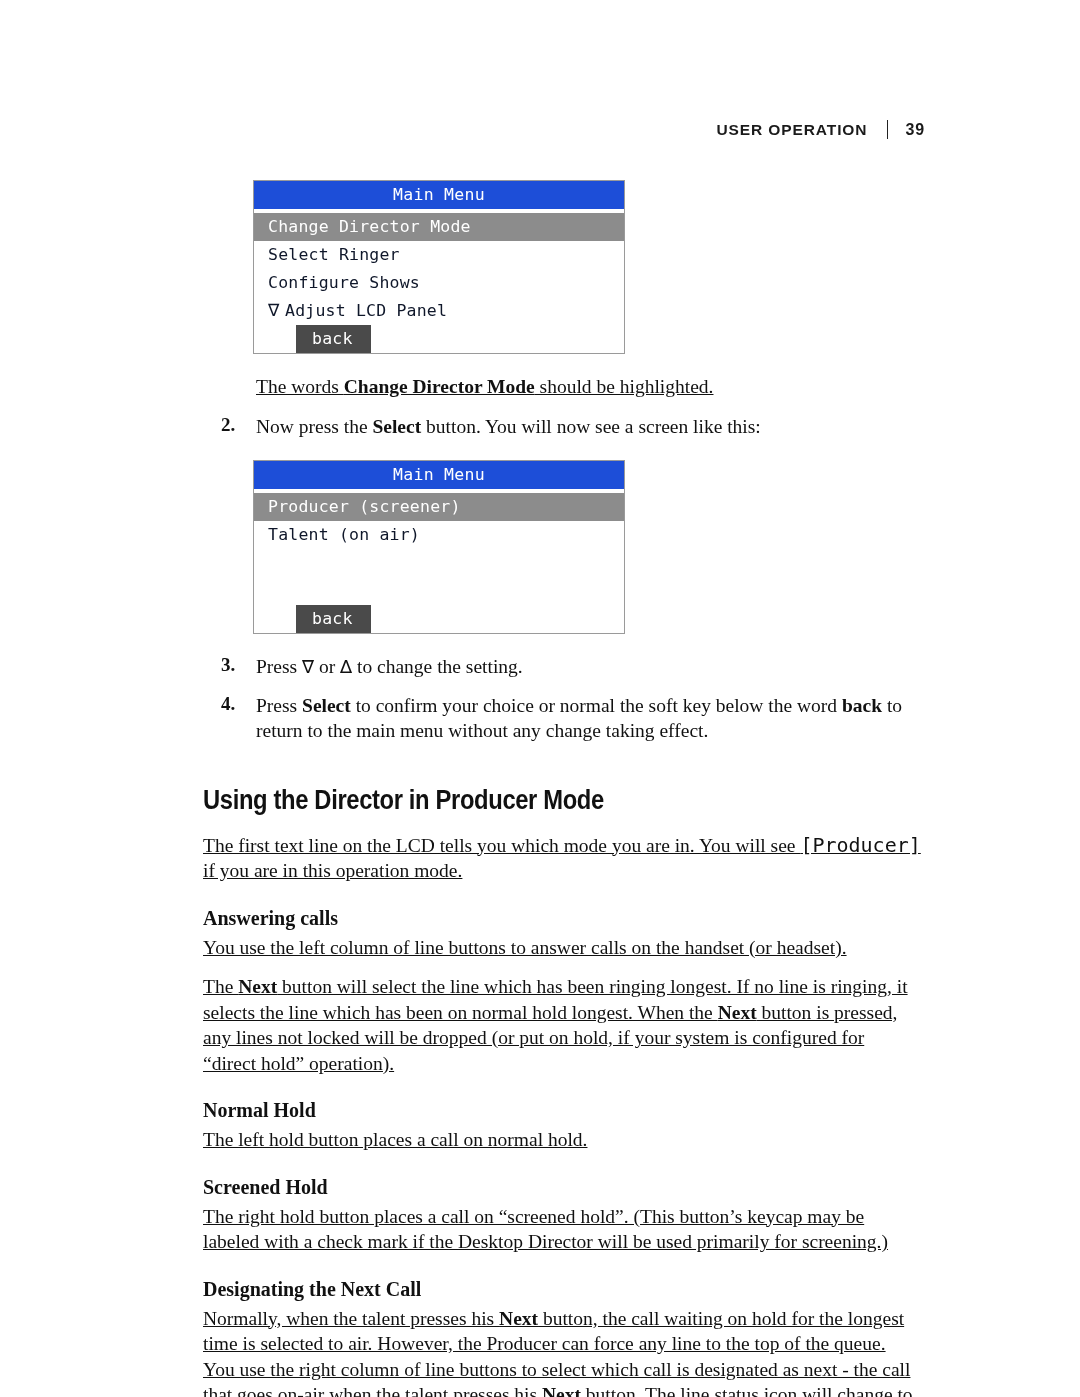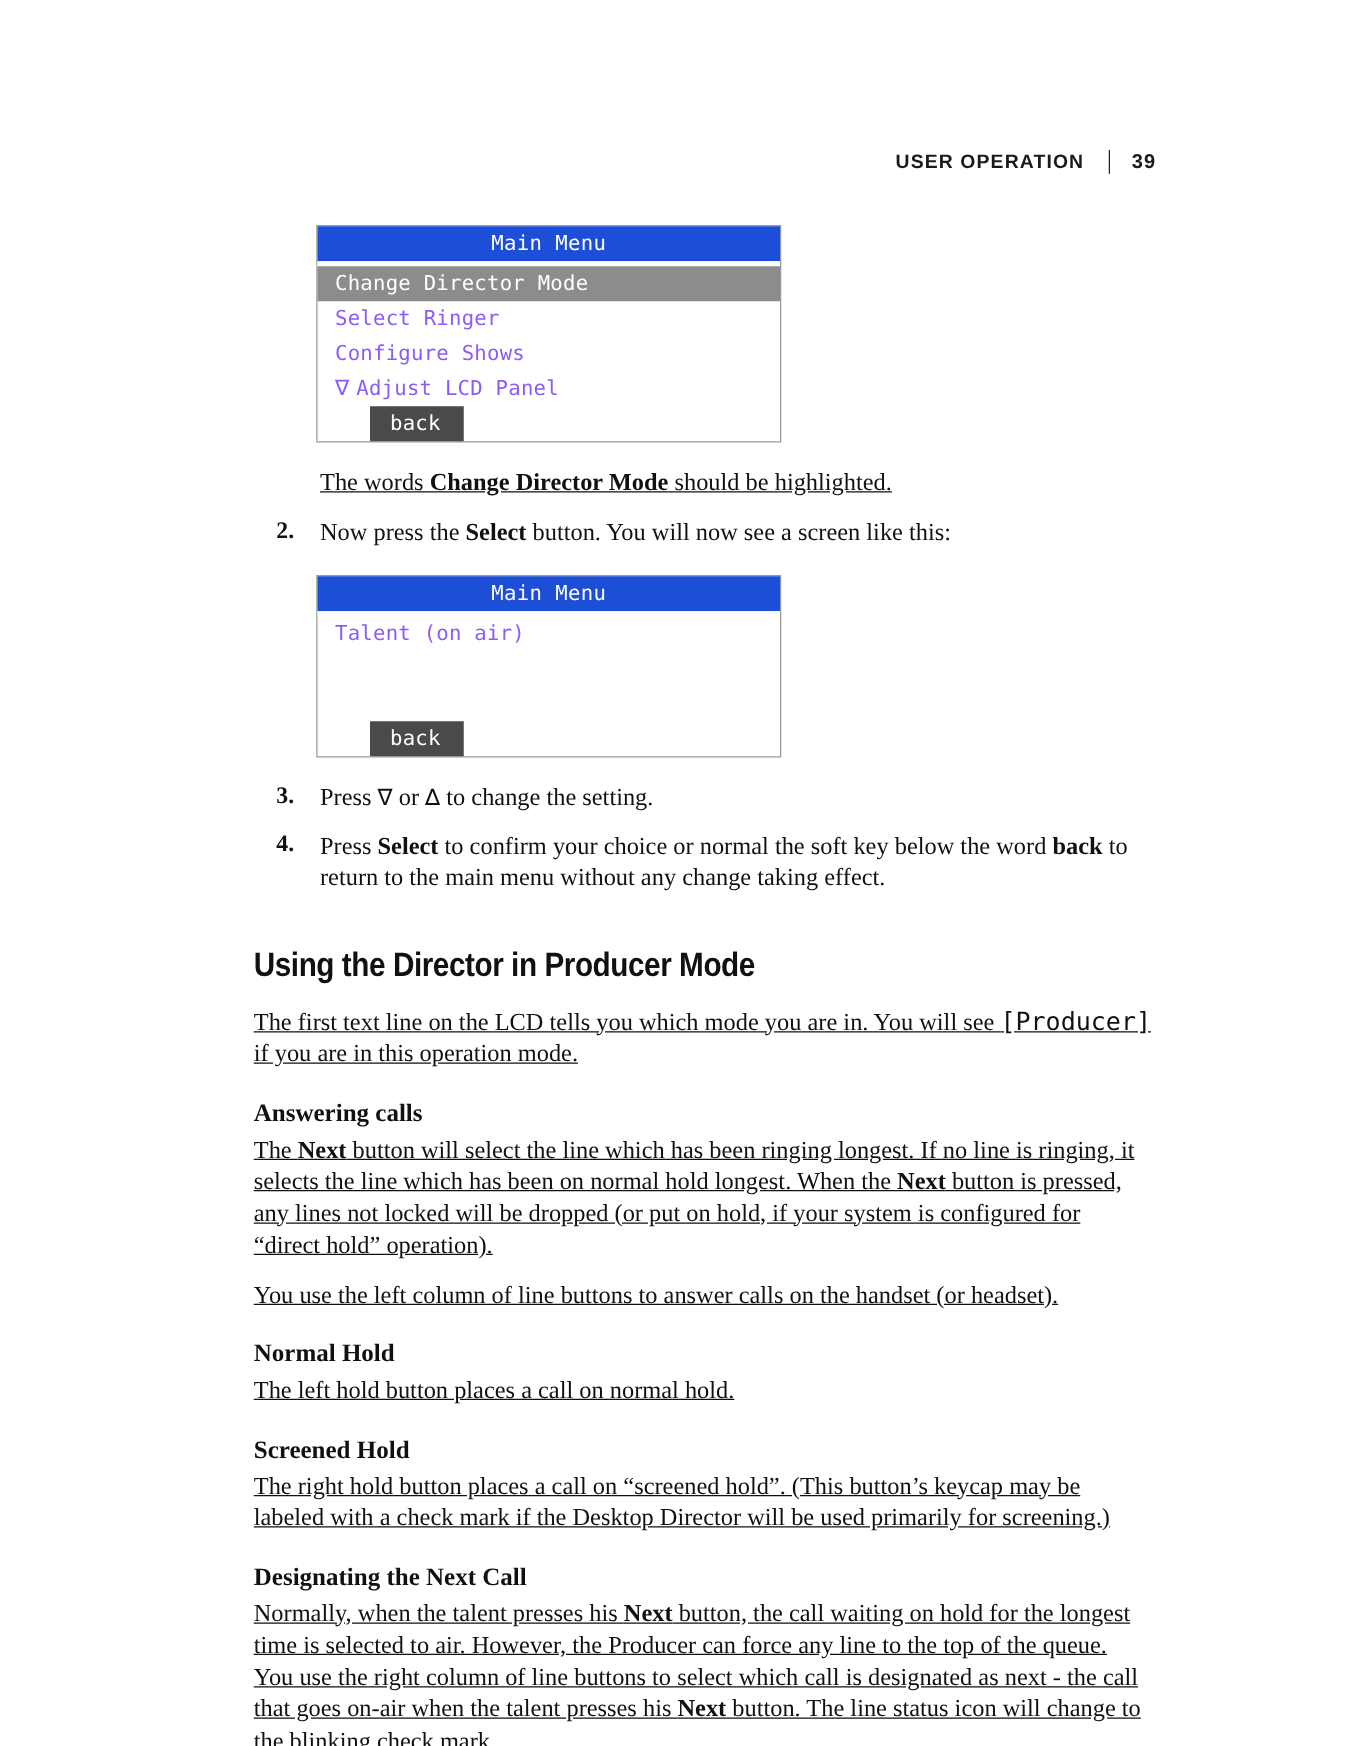--- a/index.html
+++ b/index.html
@@ -72,21 +72,21 @@
     letter-spacing: 0.3px;
   }
   .lcd-gap {
     height: 4px;
     background: #ffffff;
   }
   .lcd-row {
     font-size: 16.5px;
     line-height: 28px;
     height: 28px;
-    color: #8b5cf6;
+    color: #0f172a;
     padding-left: 14px;
     white-space: pre;
     letter-spacing: 0.2px;
   }
   .lcd-row.sel {
     background: #8c8c8c;
     color: #ffffff;
     padding-left: 14px;
   }
   .lcd-row .marker {
@@ -209,20 +209,21 @@
   <div class="numitem" id="step-0">
     <span class="num">2.</span>
     <p><span>Now press the </span><b>Select</b><span> button. You will now see a screen like this:</span></p>
   </div>
 
   <div class="sp-8"></div>
 
   <div id="lcd-1" class="lcd">
       <div class="lcd-title">Main Menu</div>
       <div class="lcd-gap"></div>
+      <div class="lcd-row sel"><span>Producer (screener)</span></div>
       <div class="lcd-row"><span>Talent (on air)</span></div>
       <div class="lcd-spacer"></div>
       <div class="lcd-spacer"></div>
       <div class="lcd-footer">
         <div class="lcd-softkey">back</div>
       </div>
     </div>
 
   <div class="sp-20"></div>
 
@@ -241,22 +242,22 @@
   <h2 class="h2">Using the Director in Producer Mode</h2>
 
   <p class="body">
     <span>The first text line on the LCD tells you which mode you are in. You will see </span><code class="mono">[Producer]</code><span> if you are in this operation mode.</span>
   </p>
 
   <div class="sp-8"></div>
 
   <div id="subsections">
       <div class="h3">Answering calls</div>
+      <p class="body"><span>You use the left column of line buttons to answer calls on the handset (or headset).</span></p>
       <p class="body"><span>The </span><b>Next</b><span> button will select the line which has been ringing longest. If no line is ringing, it selects the line which has been on normal hold longest. When the </span><b>Next</b><span> button is pressed, any lines not locked will be dropped (or put on hold, if your system is configured for “direct hold” operation).</span></p>
-      <p class="body"><span>You use the left column of line buttons to answer calls on the handset (or headset).</span></p>
       <div class="sp-8"></div>
       <div class="h3">Normal Hold</div>
       <p class="body"><span>The left hold button places a call on normal hold.</span></p>
       <div class="sp-8"></div>
       <div class="h3">Screened Hold</div>
       <p class="body"><span>The right hold button places a call on “screened hold”. (This button’s keycap may be labeled with a check mark if the Desktop Director will be used primarily for screening.)</span></p>
       <div class="sp-8"></div>
       <div class="h3">Designating the Next Call</div>
       <p class="body"><span>Normally, when the talent presses his </span><b>Next</b><span> button, the call waiting on hold for the longest time is selected to air. However, the Producer can force any line to the top of the queue. You use the right column of line buttons to select which call is designated as next - the call that goes on-air when the talent presses his </span><b>Next</b><span> button. The line status icon will change to the blinking check mark.</span></p>
     </div>

